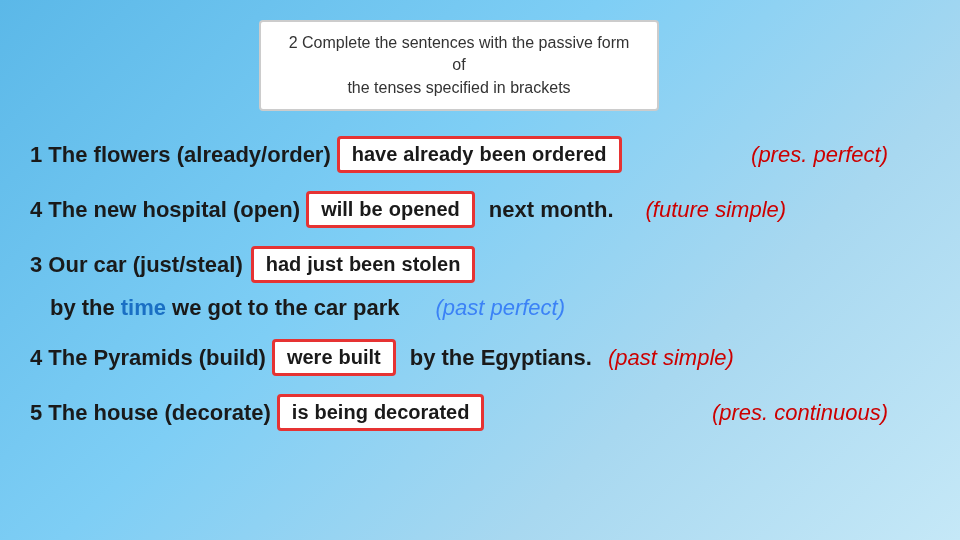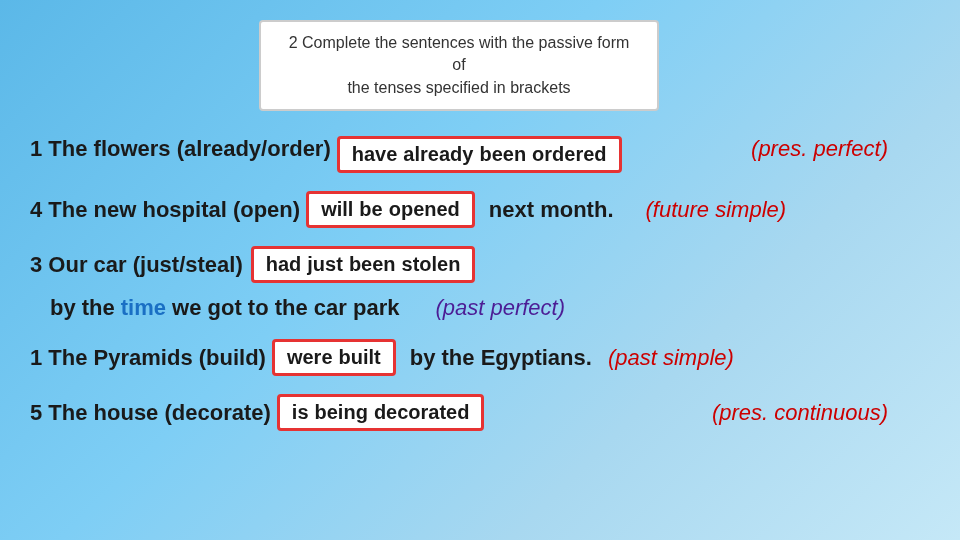--- a/index.html
+++ b/index.html
@@ -75,29 +75,29 @@
     .answer-box .word {
       color: #1a1a1a;
     }
 
     
     .tense-label {
       font-size: 22px;
       font-style: italic;
     }
 
-    .tense-past-perfect { color: #4c1d95; }
+    .tense-past-perfect { color: #3b82f6; }
     .tense-future { color: #cc0000; }
     .tense-pres-perfect { color: #cc0000; }
     .tense-past-simple { color: #cc0000; }
     .tense-pres-continuous { color: #cc0000; }
 
     
     .row1 {
-      align-items: flex-start;
+      align-items: center;
     }
 
     
     .row3-wrap {
       display: flex;
       flex-direction: column;
       gap: 12px;
     }
 
     .row3-line1 {
@@ -160,21 +160,21 @@
       <div class="row3-line2">
         <span class="sentence-text">by the</span>
         <span class="sentence-text-blue">time</span>
         <span class="sentence-text">we got to the car park</span>
         <span style="margin-left:30px;" class="tense-label tense-past-perfect">(past perfect)</span>
       </div>
     </div>
   </div>
 
   <div class="sentence-row">
-    <span class="sentence-text">1 The Pyramids (build)</span>
+    <span class="sentence-text">4 The Pyramids (build)</span>
     <span class="answer-box">
       <span class="word">were</span>
       <span class="word">built</span>
     </span>
     <span class="sentence-text" style="margin-left:8px;">by the Egyptians.</span>
     <span class="tense-label tense-past-simple" style="margin-left:10px;">(past simple)</span>
   </div>
 
   <div class="sentence-row">
     <span class="sentence-text">5 The house (decorate)</span>

